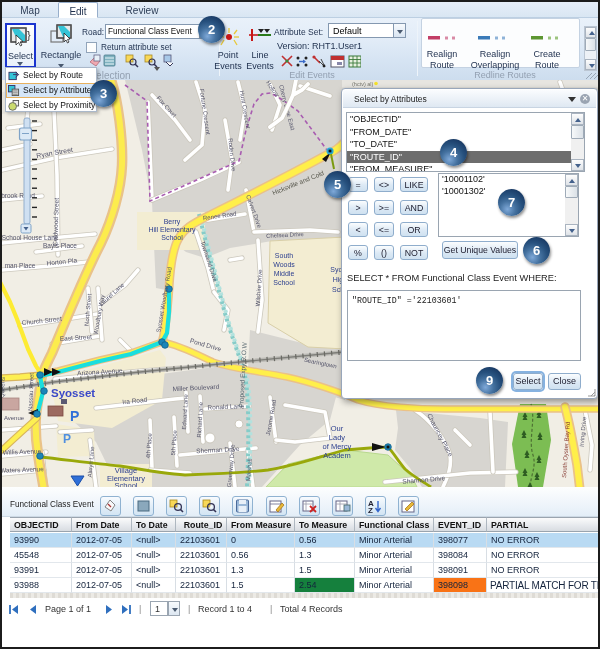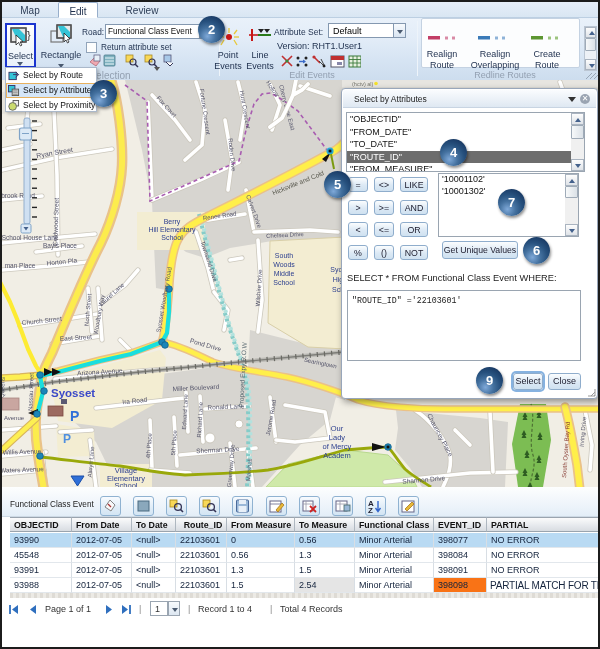--- a/index.html
+++ b/index.html
@@ -658,21 +658,21 @@
 <div class="cell" style="left:217px;top:46px;width:68px;background:#fff;">1.3</div>
 <div class="cell" style="left:285px;top:46px;width:60px;background:#fff;">1.5</div>
 <div class="cell" style="left:345px;top:46px;width:79px;background:#fff;">Minor Arterial</div>
 <div class="cell" style="left:424px;top:46px;width:53px;background:#fff;">398091</div>
 <div class="cell" style="left:477px;top:46px;width:119px;background:#fff;">NO ERROR</div>
 <div class="cell" style="left:0px;top:61px;width:62px;background:#fff;">93988</div>
 <div class="cell" style="left:62px;top:61px;width:60px;background:#fff;">2012-07-05</div>
 <div class="cell" style="left:122px;top:61px;width:44px;background:#fff;">&lt;null&gt;</div>
 <div class="cell" style="left:166px;top:61px;width:51px;background:#fff;">22103601</div>
 <div class="cell" style="left:217px;top:61px;width:68px;background:#fff;">1.5</div>
-<div class="cell" style="left:285px;top:61px;width:60px;background:#e5e5e5;">2.54</div>
+<div class="cell" style="left:285px;top:61px;width:60px;background:#15803d;">2.54</div>
 <div class="cell" style="left:345px;top:61px;width:79px;background:#fff;">Minor Arterial</div>
 <div class="cell" style="left:424px;top:61px;width:53px;background:#f97316;">398098</div>
 <div class="cell" style="left:477px;top:61px;width:119px;background:#fff;font-size:10px;padding-left:3px;letter-spacing:-0.2px;">PARTIAL MATCH FOR THE TO-</div>
 <div style="position:absolute;left:589px;top:0;width:7px;height:76px;background:#e4e2de;border-left:1px solid #b8b4ae;"></div>
 <div style="position:absolute;left:0;top:76px;width:596px;height:5px;background:repeating-linear-gradient(90deg,#dedbd5 0 3px,#eceae5 3px 6px);"></div>
     </div>
   <div id="pagebar">
       <svg style="position:absolute;left:5px;top:5px;" width="14" height="13" viewBox="0 0 14 13">
         <path d="M3,2 v9" stroke="#2f6fbe" stroke-width="1.8"></path>
         <path d="M11,2 L5,6.5 L11,11 Z" fill="#2f6fbe"></path>

